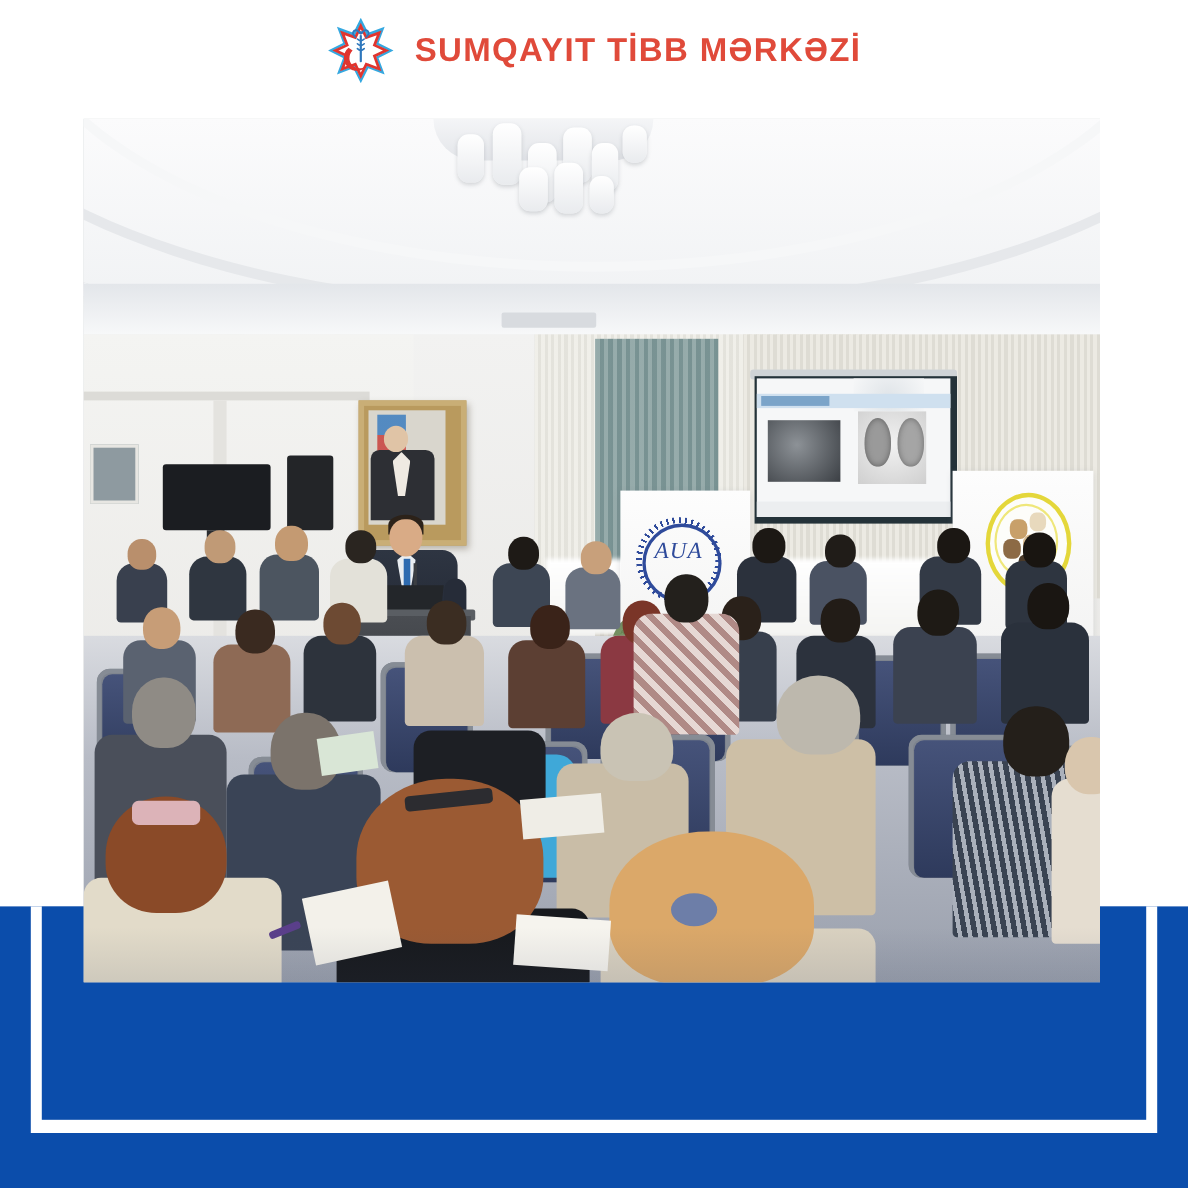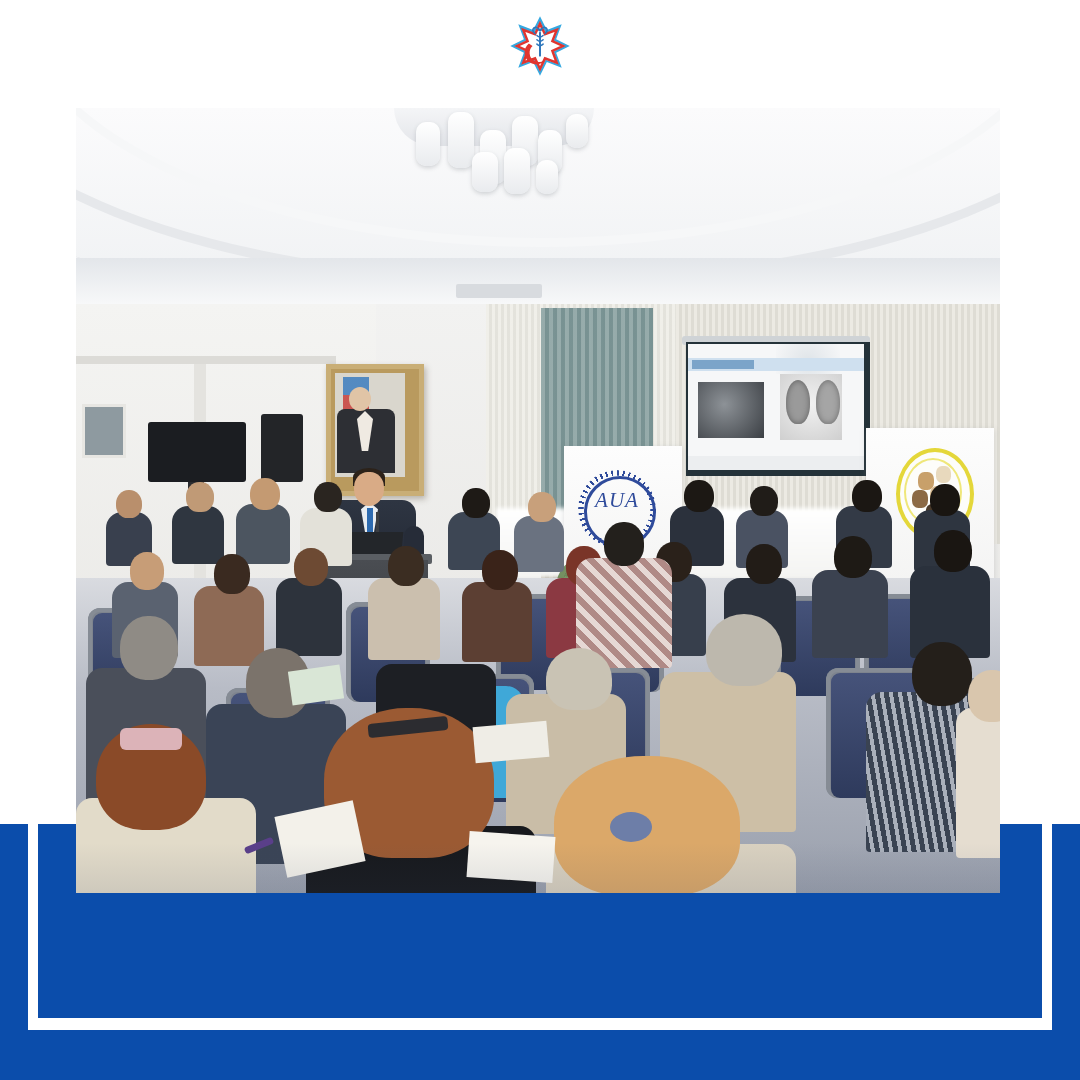--- a/index.html
+++ b/index.html
@@ -204,20 +204,21 @@
         <polygon points="50,14 58,31 77,24 70,42 87,50 70,58 77,77 58,70 50,87 42,70 23,77 30,58 13,50 30,42 23,24 42,31" fill="none" stroke="#E0352F" stroke-width="4"></polygon>
         <path d="M32,46 a19,19 0 1 0 30,21 a15,15 0 1 1 -24,-17 z" fill="#E0352F"></path>
         <rect x="48.4" y="27" width="3.2" height="40" rx="1.4" fill="#2E77BC"></rect>
         <path d="M45,33 q5,5 10,0 M45,40 q5,5 10,0 M45,47 q5,5 10,0" fill="none" stroke="#2E77BC" stroke-width="2.4" stroke-linecap="round"></path>
         <path d="M42,30 q-6,-5 -2,-9 q5,-3 8,3" fill="none" stroke="#2E77BC" stroke-width="2.6" stroke-linecap="round"></path>
         <path d="M58,30 q6,-5 2,-9 q-5,-3 -8,3" fill="none" stroke="#2E77BC" stroke-width="2.6" stroke-linecap="round"></path>
         <circle cx="50" cy="24" r="2.6" fill="#2E77BC"></circle>
       </svg>
     </div>
 
+    <div class="brand-title">SUMQAYIT TİBB MƏRKƏZİ</div>
   </div>
 
   <div class="band-outer"></div>
   <div class="band-white-frame"></div>
   <div class="band-inner"></div>
 
   <div class="photo">
 
     <div class="ceil"></div>
     <div class="ring1 ceil-ring"></div>

